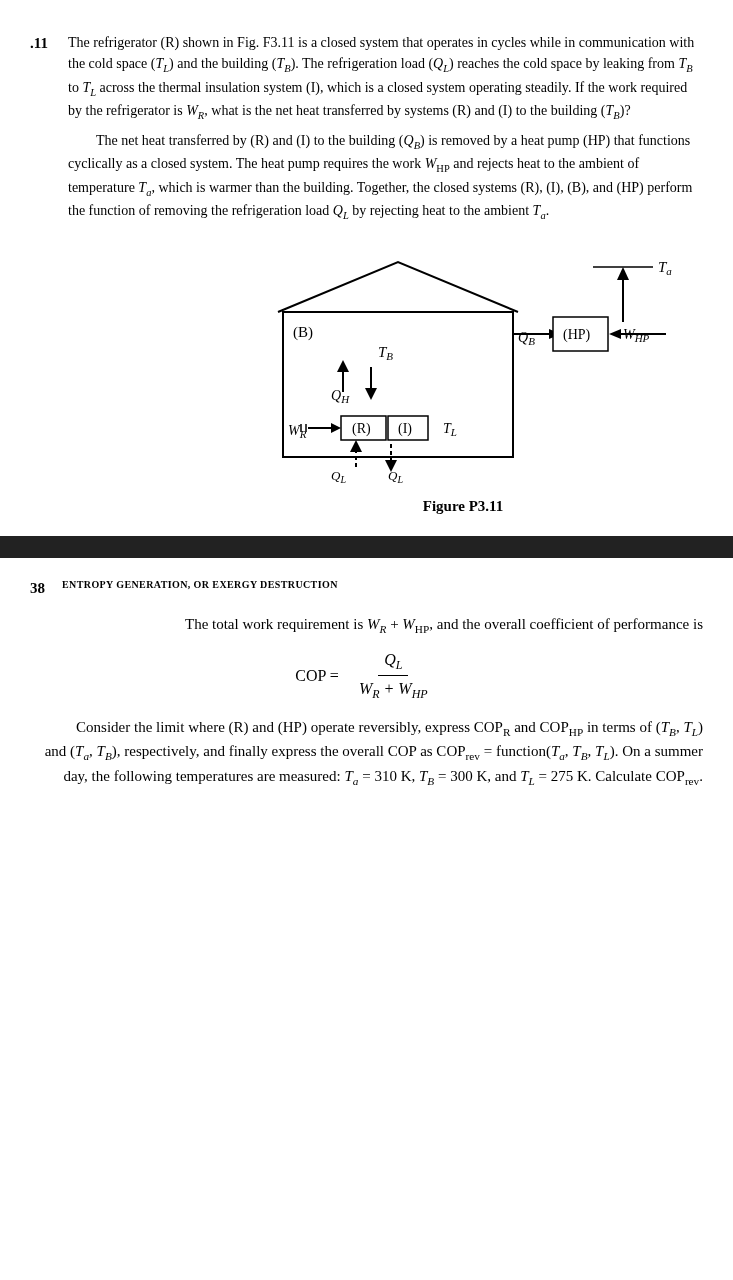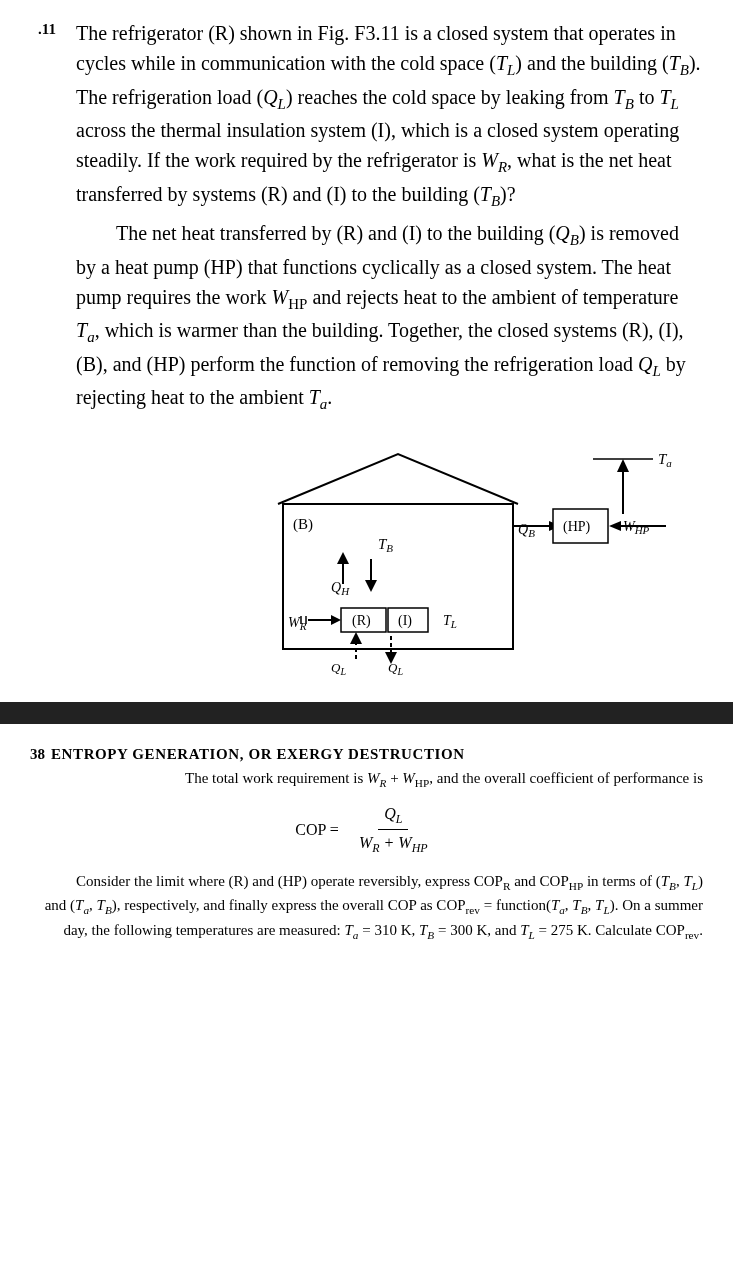--- a/index.html
+++ b/index.html
@@ -7,38 +7,39 @@
       width: 733px;
       min-height: 1280px;
       background: #fff;
       font-family: 'Times New Roman', Times, serif;
       font-size: 15px;
       color: #000;
       line-height: 1.45;
     }
 
     .page-top {
-      padding: 18px 30px 0 38px;
+      padding: 18px 30px 0 30px;
+      margin-top: 14px;
     }
 
     .problem-block {
       display: flex;
       gap: 0;
     }
 
     .problem-number {
       font-weight: bold;
       min-width: 38px;
       font-size: 15px;
       padding-top: 1px;
     }
 
     .problem-text {
       flex: 1;
-      font-size: 20px;
+      font-size: 14px;
       line-height: 1.5;
     }
 
     .problem-text p {
       margin-bottom: 6px;
     }
 
     .problem-text p.indent {
       text-indent: 2em;
     }
@@ -70,31 +71,31 @@
     }
 
     
     .solution-section {
       padding: 20px 30px 20px 30px;
     }
 
     .section-header {
       display: flex;
       align-items: flex-start;
-      gap: 6px;
-      margin-bottom: 2px;
+      gap: 17px;
+      margin-bottom: 14px;
     }
 
     .section-num {
       font-size: 15px;
       font-weight: bold;
     }
 
     .section-title {
-      font-size: 15px;
+      font-size: 10px;
       font-weight: bold;
       letter-spacing: 0.04em;
     }
 
     .solution-text {
       font-size: 15px;
       line-height: 1.5;
       text-align: right;
     }
 
@@ -209,20 +210,21 @@
         <text x="165" y="228" font-family="Times New Roman" font-size="13" font-style="italic">Q<tspan font-size="10" dy="3">L</tspan></text>
 
         <rect x="330" y="65" width="55" height="34" fill="#fff" stroke="#000" stroke-width="1.5"></rect>
         <text x="340" y="87" font-family="Times New Roman" font-size="14">(HP)</text>
 
         <text x="400" y="87" font-family="Times New Roman" font-size="14" font-style="italic">W<tspan font-size="11" dy="3">HP</tspan></text>
         <line x1="443" y1="82" x2="390" y2="82" stroke="#000" stroke-width="2"></line>
         <polygon points="386,82 398,77 398,87" fill="#000"></polygon>
 
       </svg>
+      <div class="fig-label">Figure P3.11</div>
     </div>
   </div>
 </div>
 
 <div class="section-divider"></div>
 
 <div class="solution-section">
   <div class="section-header">
     <span class="section-num">38</span>
     <span class="section-title">ENTROPY GENERATION, OR EXERGY DESTRUCTION</span>

